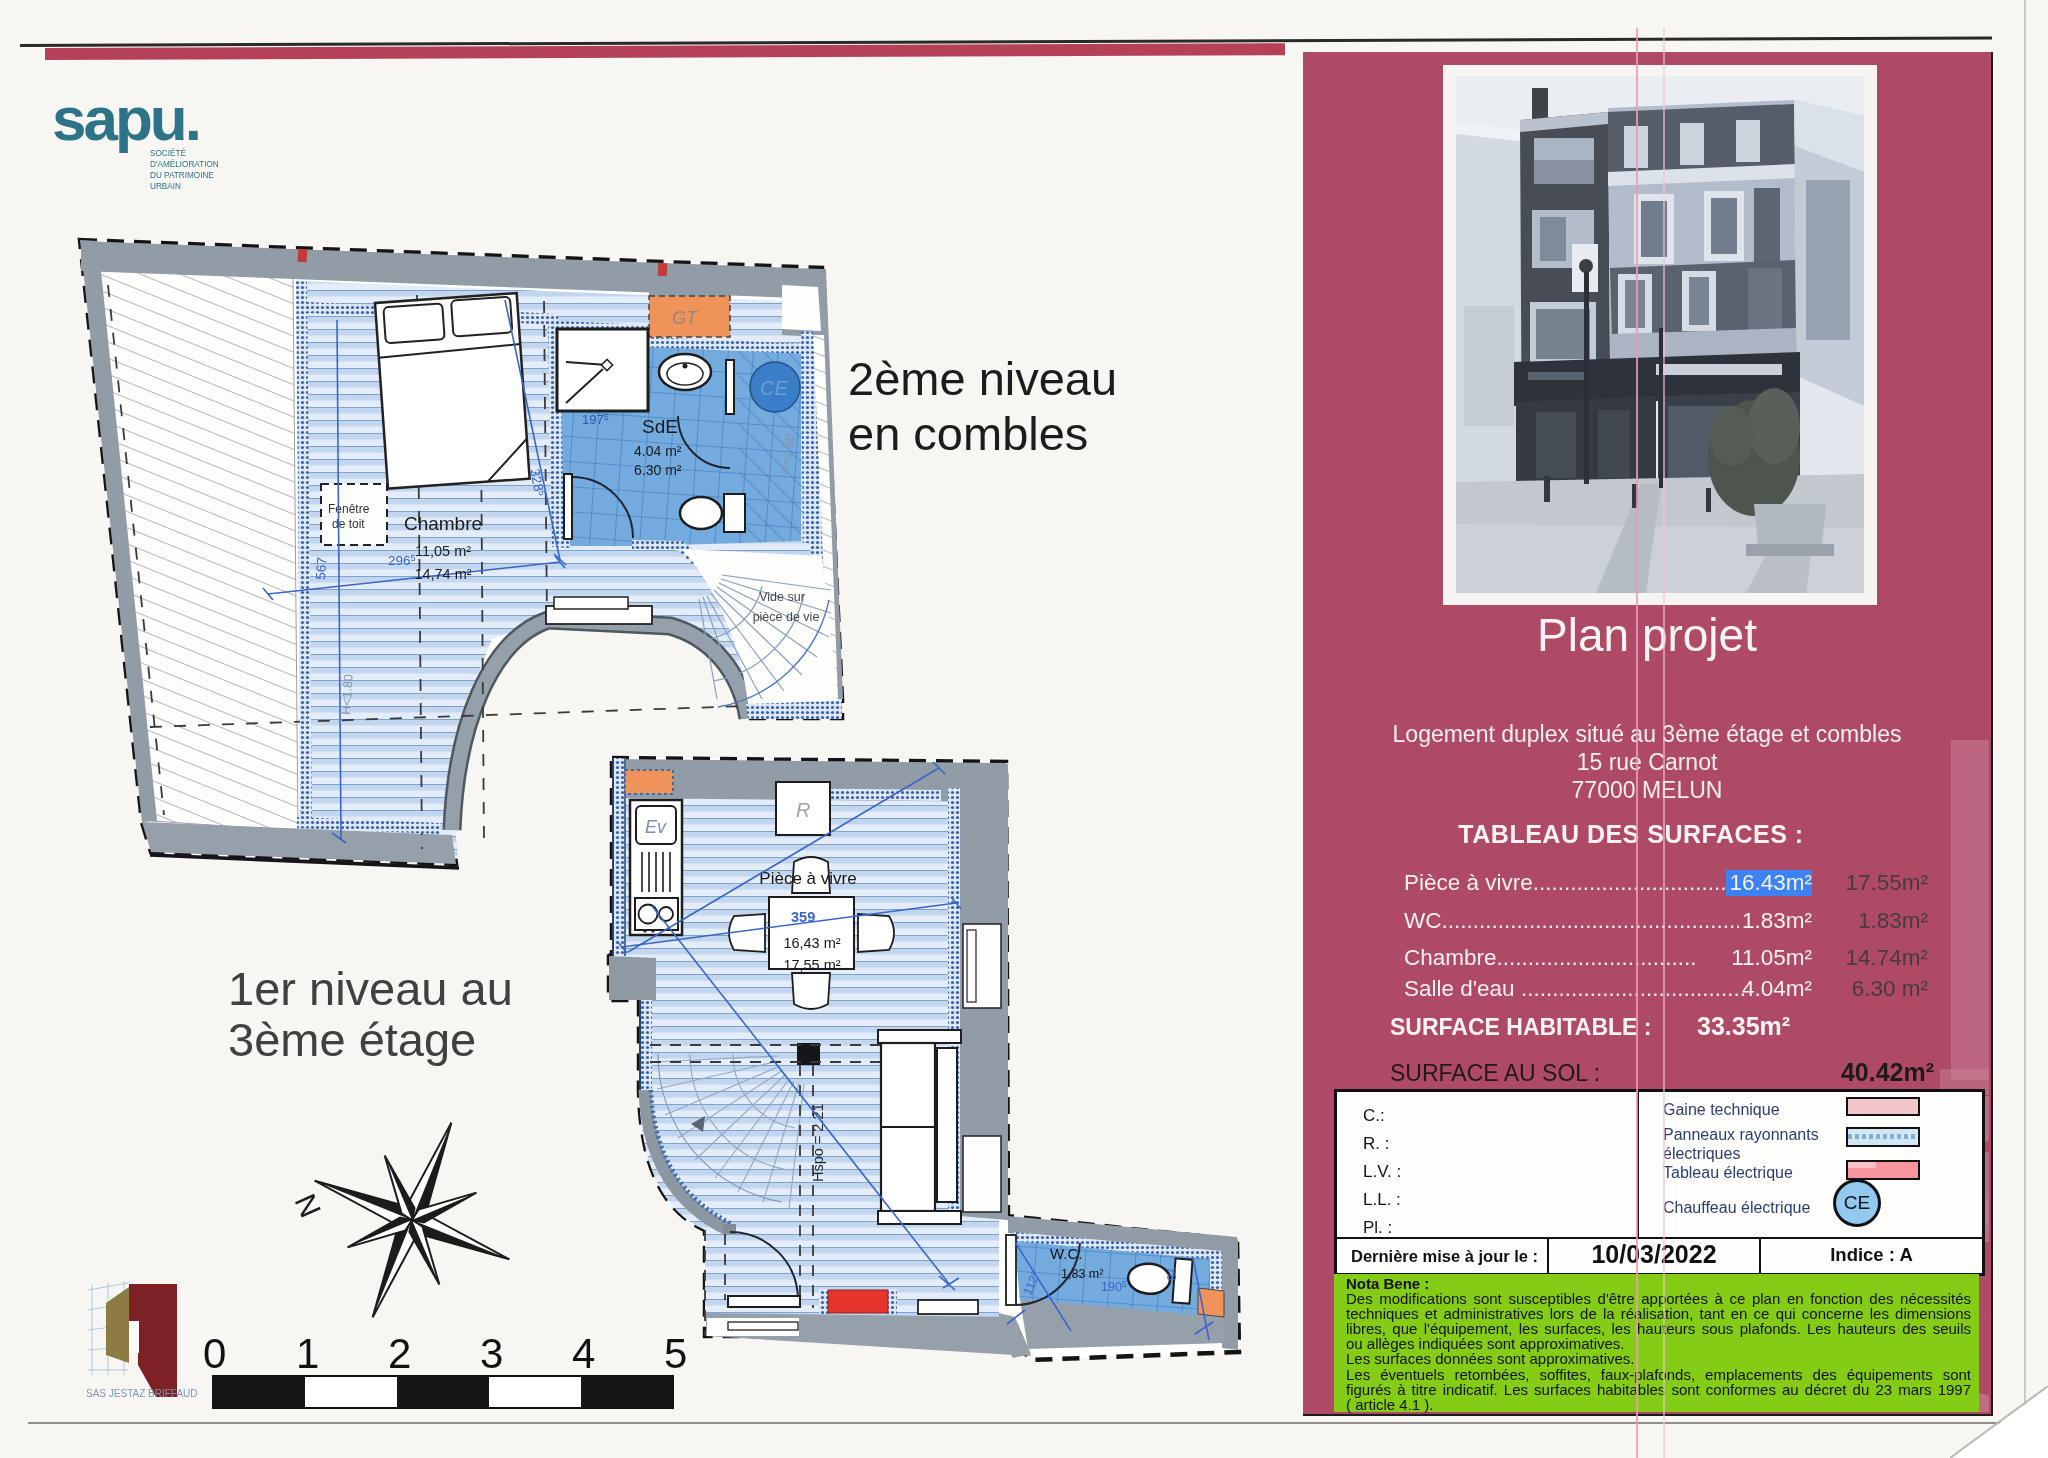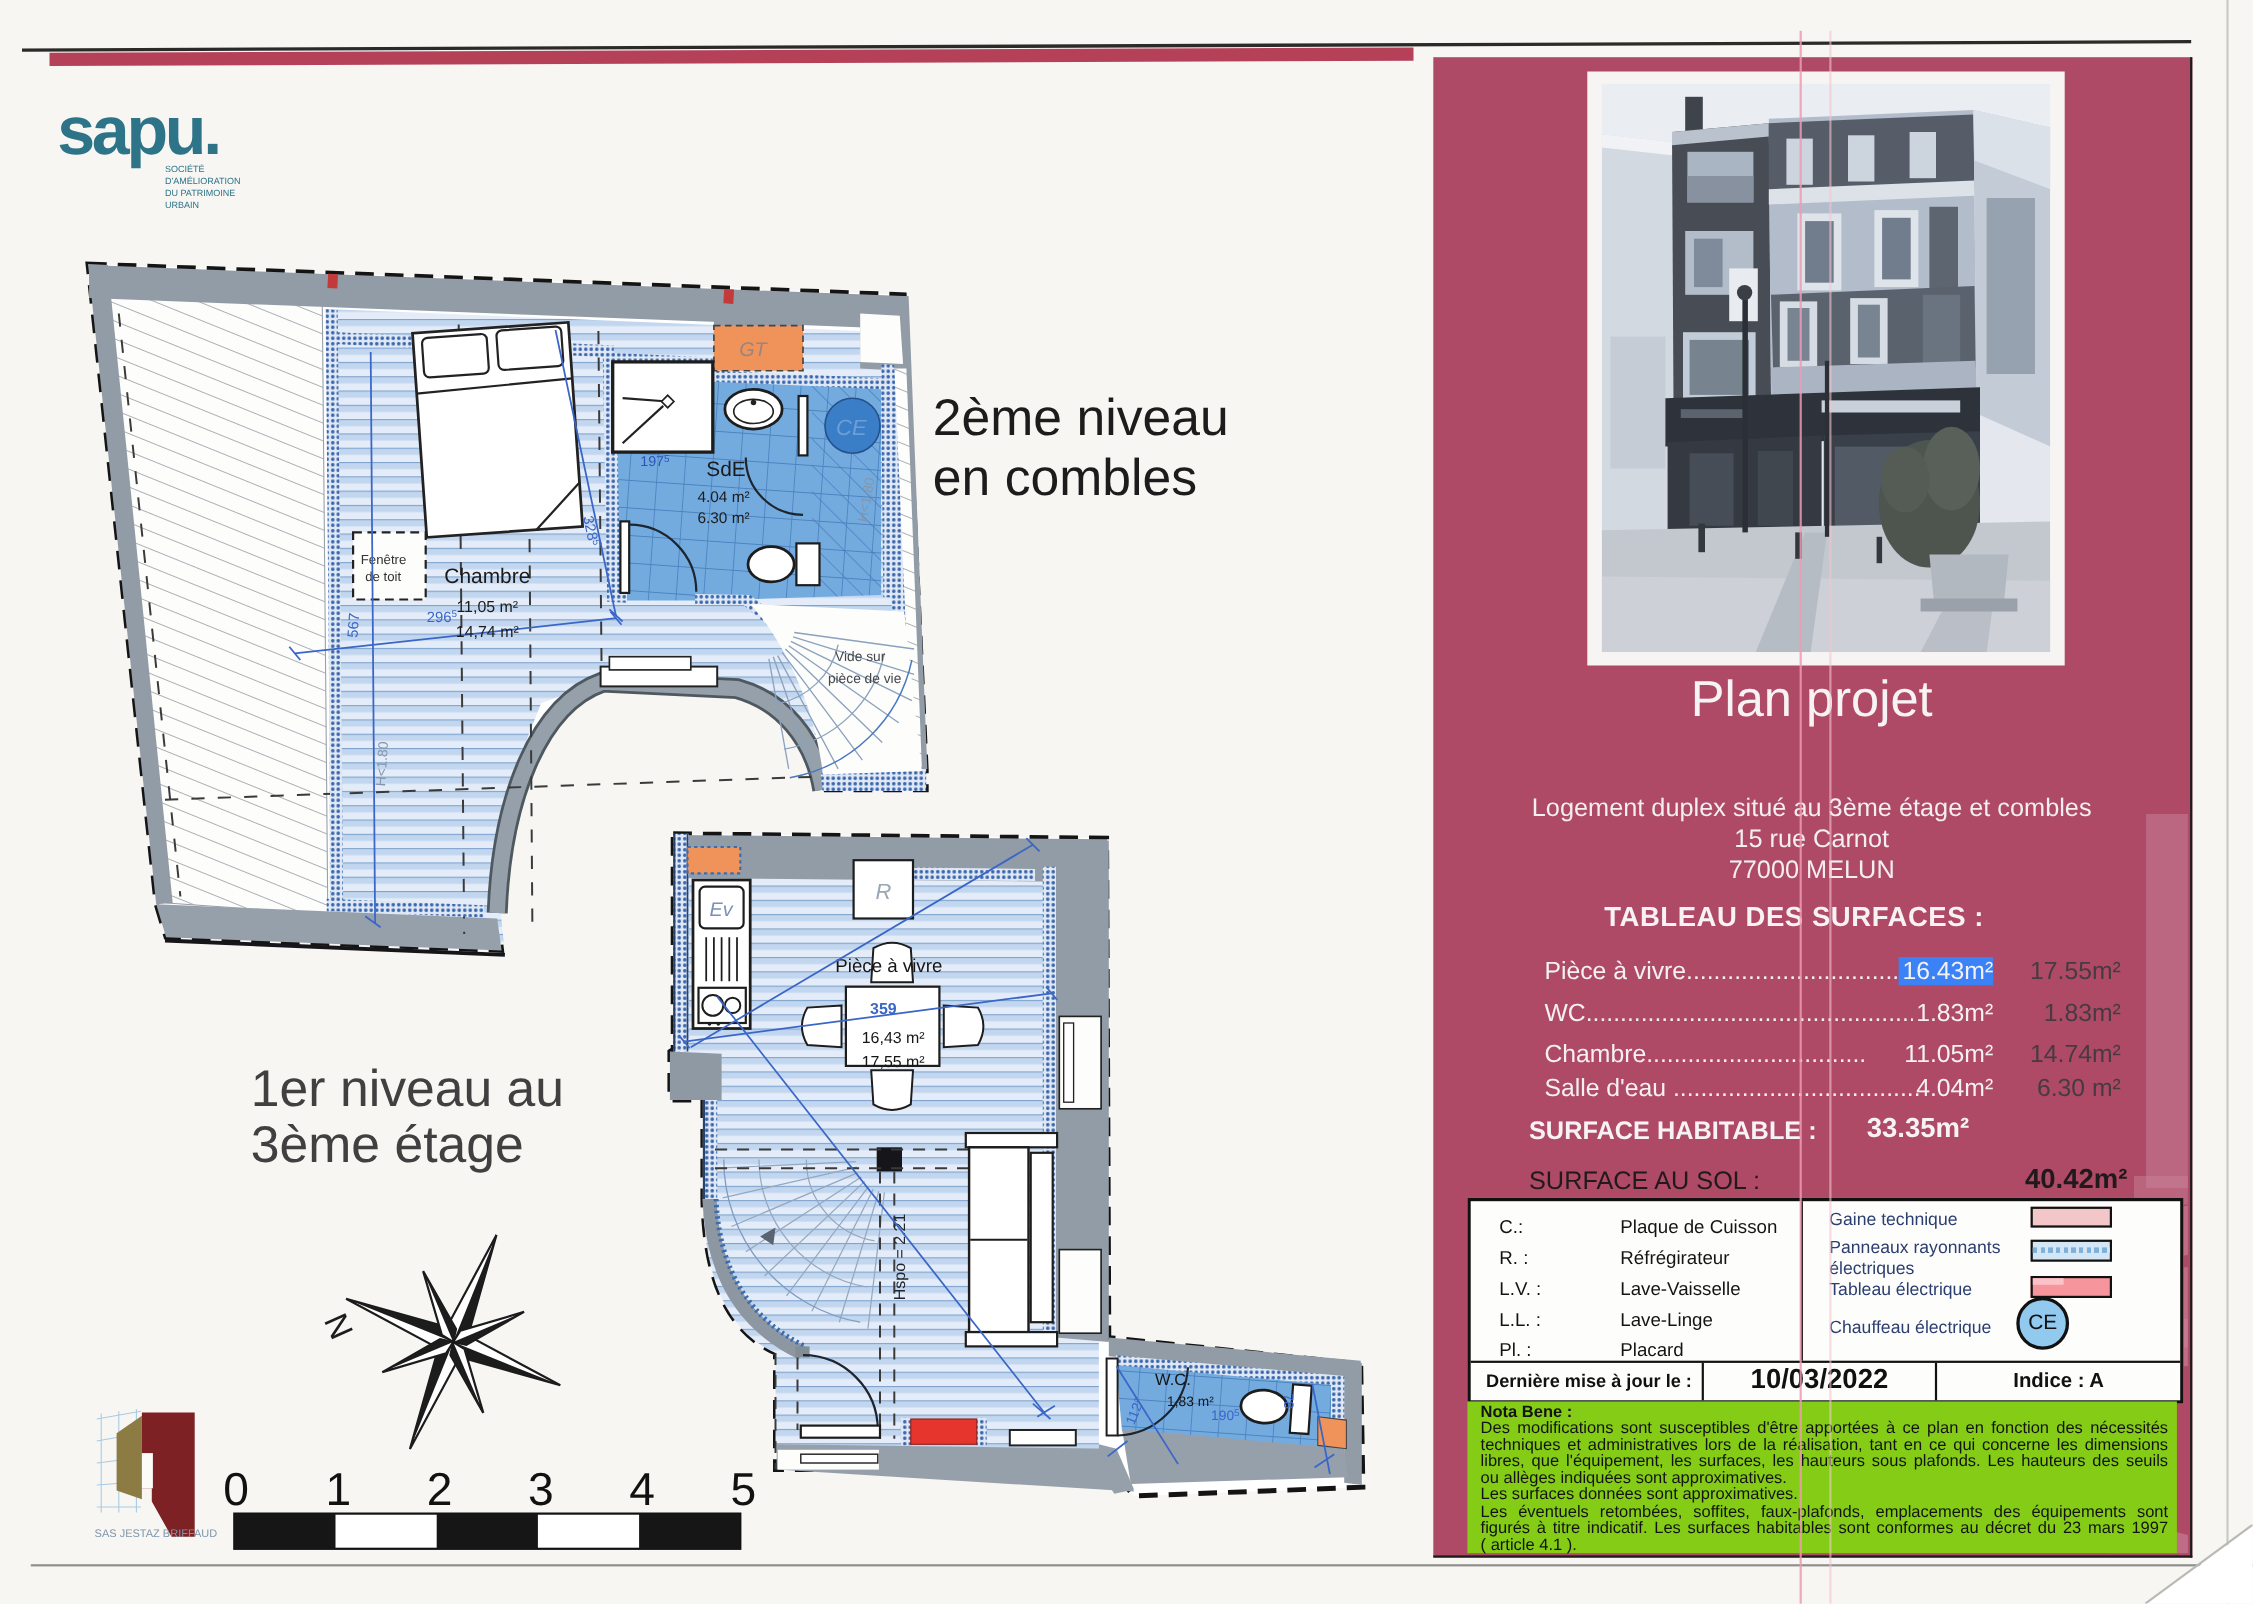--- a/index.html
+++ b/index.html
@@ -598,21 +598,20 @@
   <div class="abs" style="left:31px;top:1037px;width:645px;height:181px;background:#fdfdfc;border:3px solid #111;">
 
     <div class="abs" style="left:300px;top:0;width:2px;height:145px;background:#111;"></div>
 
     <div class="abs" style="left:0;top:145px;width:645px;height:2px;background:#111;"></div>
 
     <div class="abs" style="left:210px;top:147px;width:2px;height:34px;background:#111;"></div>
     <div class="abs" style="left:422px;top:147px;width:2px;height:34px;background:#111;"></div>
 
     <div class="abs" style="left:26px;top:10px;font-size:17px;color:#141414;line-height:28px;">C.:<br>R. :<br>L.V. :<br>L.L. :<br>Pl. :</div>
-    <div class="abs" style="left:136px;top:10px;font-size:17px;color:#141414;line-height:28px;">Plaque de Cuisson<br>Réfrégirateur<br>Lave-Vaisselle<br>Lave-Linge<br>Placard</div>
 
     <div class="abs" style="left:326px;top:9px;font-size:16px;color:#2c3e70;">Gaine technique</div>
     <div class="abs" style="left:326px;top:33px;font-size:16px;color:#2c3e70;line-height:19px;">Panneaux rayonnants<br>électriques</div>
     <div class="abs" style="left:326px;top:72px;font-size:16px;color:#2c3e70;">Tableau électrique</div>
     <div class="abs" style="left:326px;top:107px;font-size:16px;color:#2c3e70;">Chauffeau électrique</div>
 
     <div class="abs" style="left:509px;top:5px;width:70px;height:15px;background:#f3c6ca;border:2px solid #111;"></div>
 
     <div class="abs" style="left:509px;top:35px;width:70px;height:16px;background:#d3e6f5;border:2px solid #111;">
       <div style="width:100%;height:5px;margin-top:5px;background:repeating-linear-gradient(90deg,#7fb0d8 0 4px,#d3e6f5 4px 7px);"></div>

